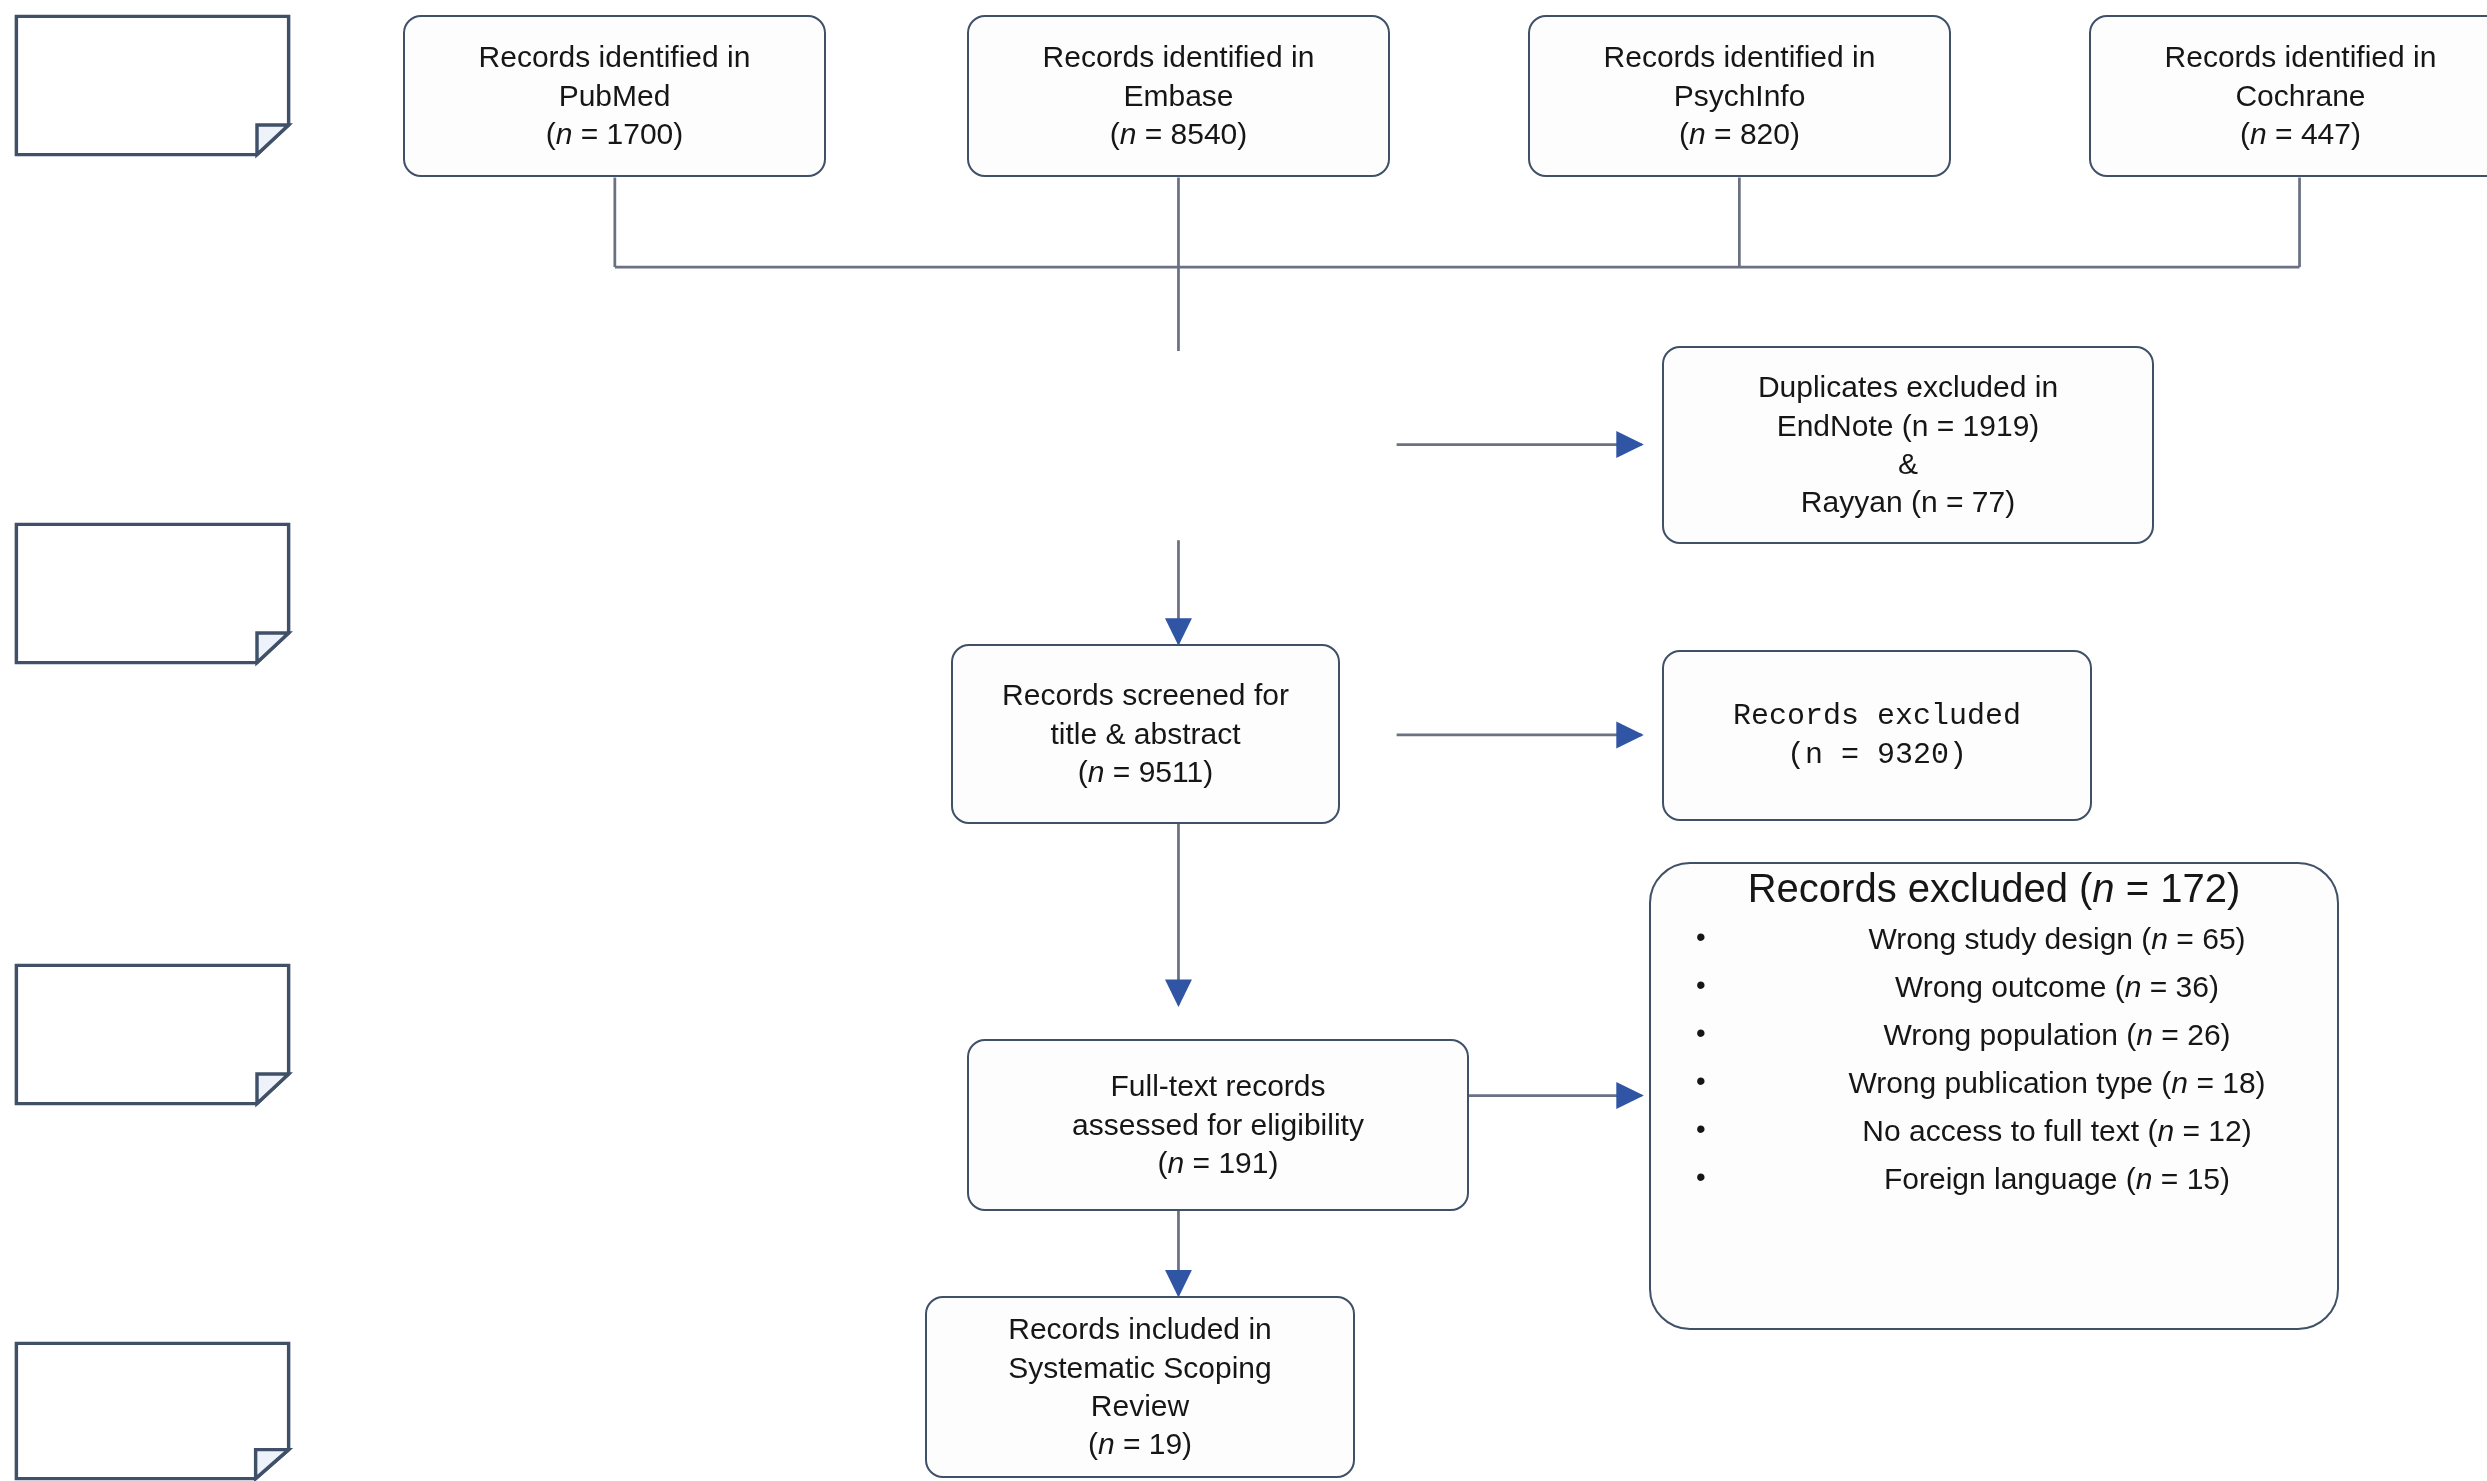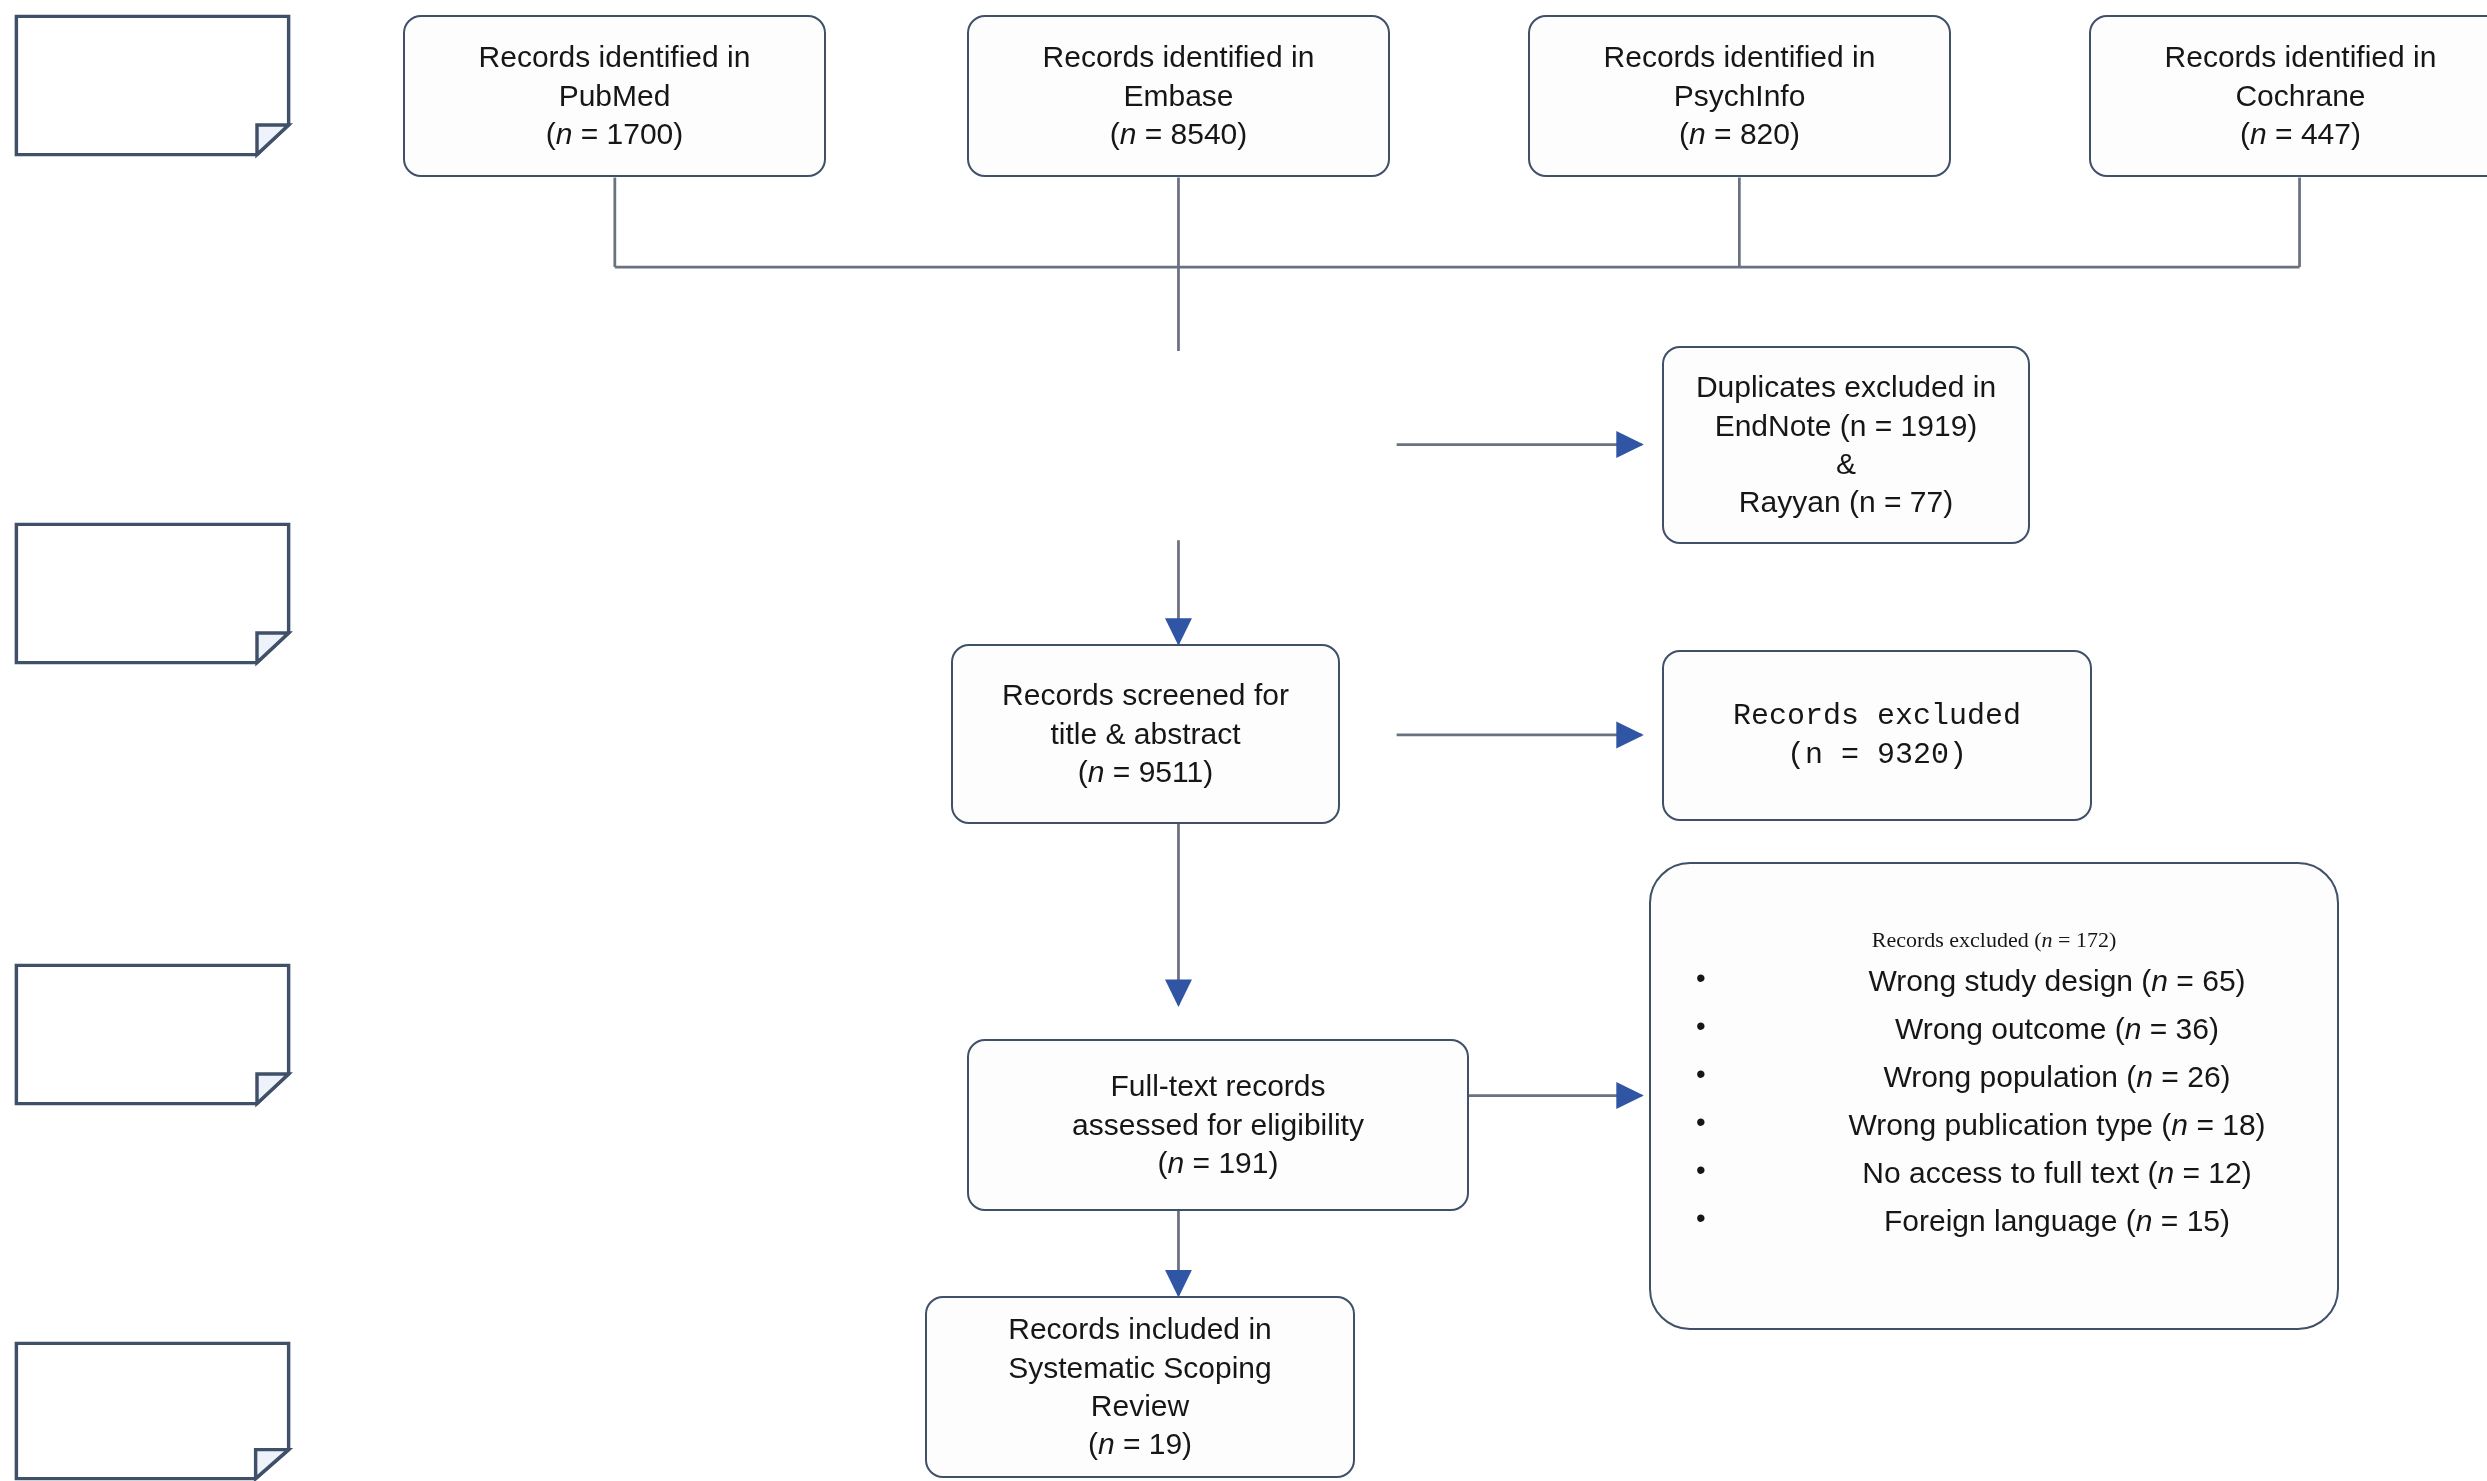--- a/index.html
+++ b/index.html
@@ -54,25 +54,23 @@
   .nit{font-style:italic;}
 
   
   .box.listbox{
     display:block;
     padding:0;
     border-radius:41px;
   }
   .listbox .hd{
     text-align:center;
-    font-size:22px;
+    font-size:40px;
     line-height:1.2;
-    margin-top:63px;
     margin-bottom:12.4px;
-    font-family:Liberation Serif, serif;
   }
   .listbox ul{
     list-style:none;
     margin:0;
     padding:0 0 0 45px;
   }
   .listbox li{
     position:relative;
     font-size:30px;
     line-height:1.0;
@@ -193,21 +191,21 @@
 
   <div class="box" style="left:2089px;top:15px;width:423px;height:162px;">
     <div class="inner">
       <span class="ln">Records identified in</span>
       <span class="ln">Cochrane</span>
       <span class="ln"><span>(</span><span class="nit">n</span><span> = 447)</span></span>
     </div>
   </div>
 
 
-  <div class="box" style="left:1662px;top:346px;width:368px;height:198px;">
+  <div class="box" style="left:1662px;top:346px;width:492px;height:198px;">
     <div class="inner">
       <span class="ln">Duplicates excluded in</span>
       <span class="ln">EndNote (n = 1919)</span>
       <span class="ln">&amp;</span>
       <span class="ln">Rayyan (n = 77)</span>
     </div>
   </div>
 
   <div class="box" style="left:951px;top:644px;width:389px;height:180px;">
     <div class="inner">

